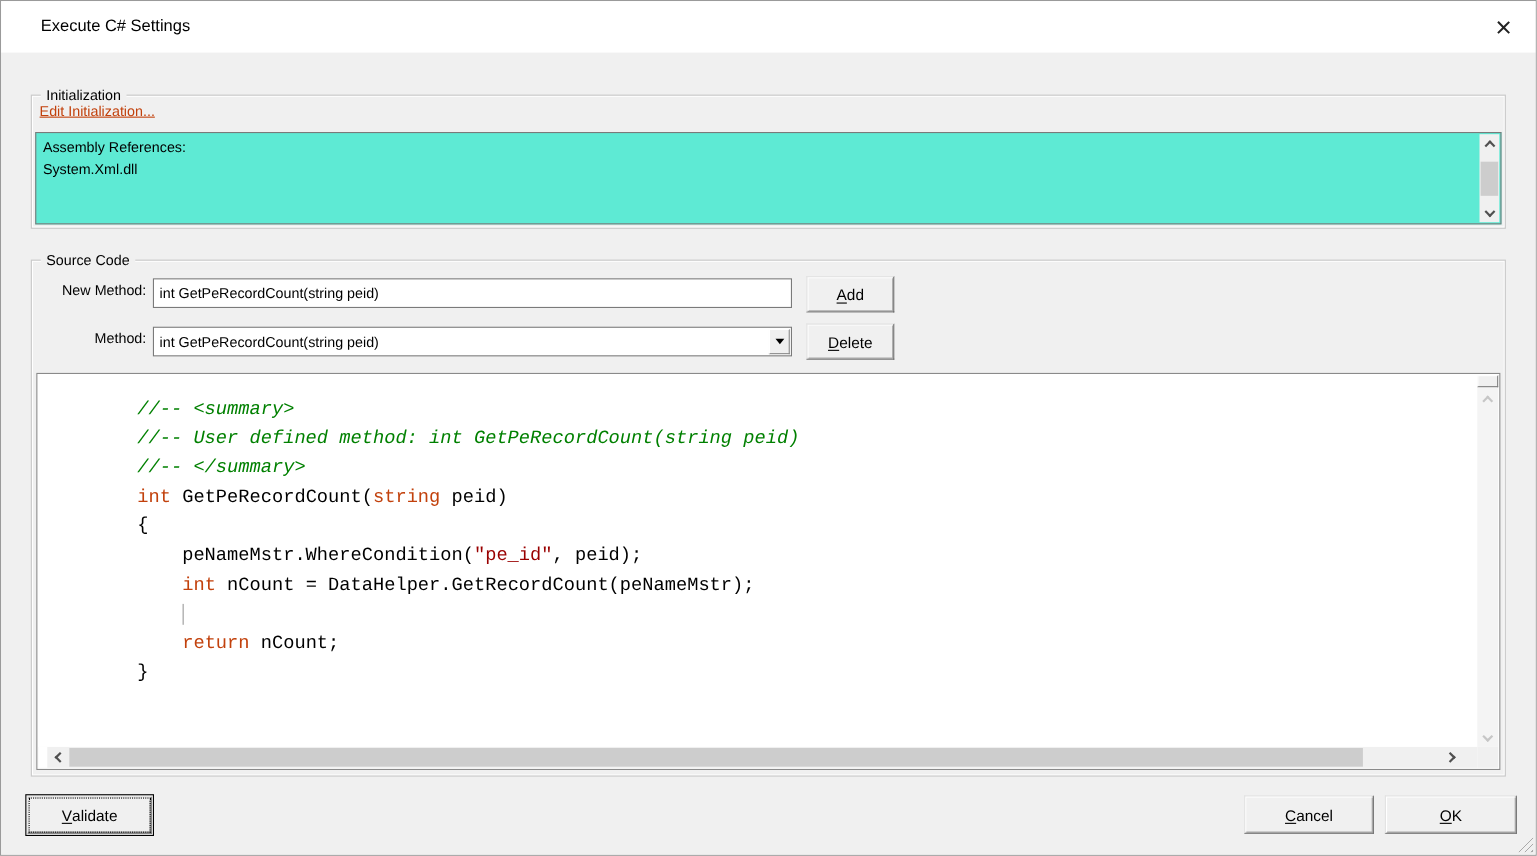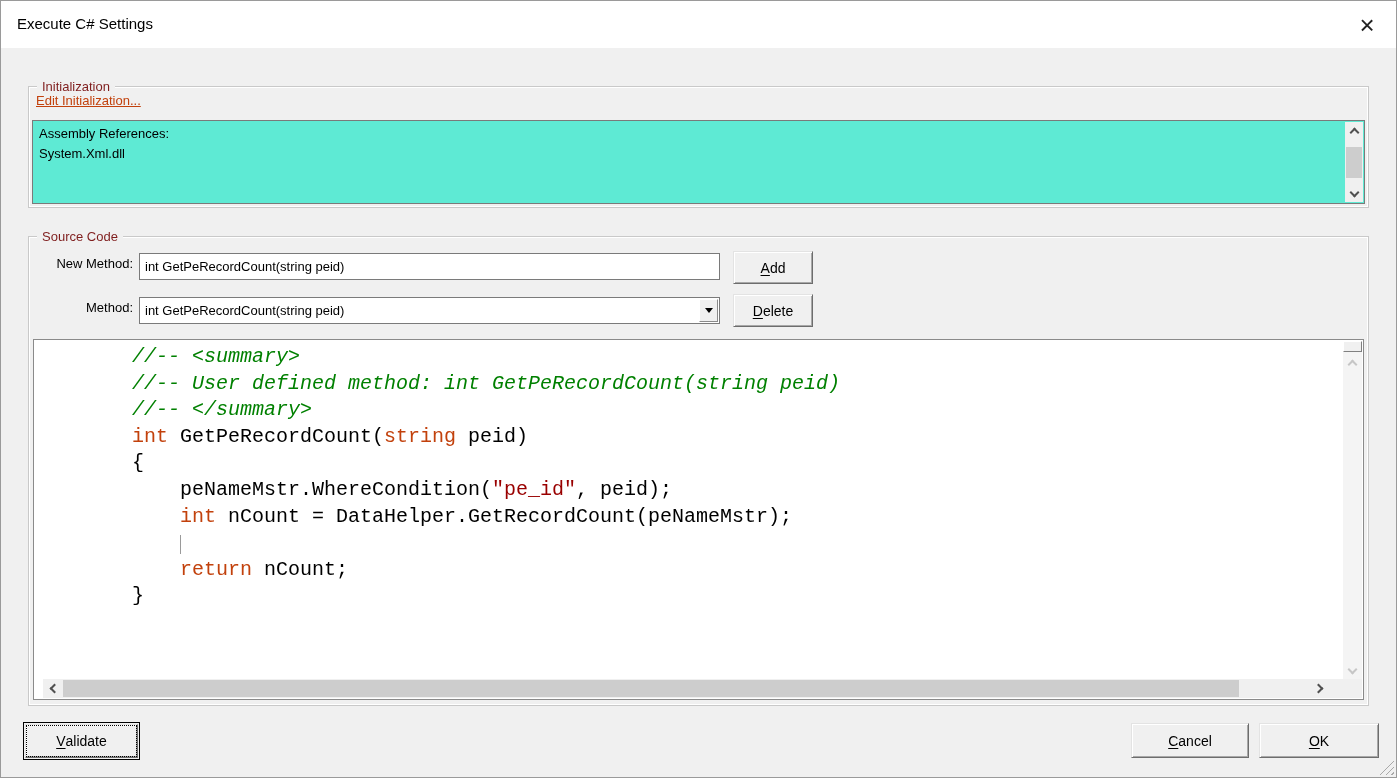--- a/index.html
+++ b/index.html
@@ -3,31 +3,31 @@
 <meta charset="utf-8">
 <style>
   * { margin:0; padding:0; box-sizing:border-box; }
   html,body { width:1397px; height:778px; overflow:hidden; }
   body { font-family:"Liberation Sans", sans-serif; background:#f0f0f0; }
 
   .window { position:absolute; inset:0; border:1px solid #9a9a9a; background:#f0f0f0; }
 
   
   .titlebar { position:absolute; left:0; top:0; right:0; height:47px; background:#ffffff; }
-  .titlebar .title { position:absolute; left:16px; top:14px; font-size:15px; color:#000; }
+  .titlebar .title { position:absolute; left:36px; top:14px; font-size:15px; color:#000; }
   .close-btn { position:absolute; right:12px; top:8px; width:34px; height:32px;
                display:flex; align-items:center; justify-content:center; cursor:pointer; }
   .close-btn span { font-size:26px; font-weight:300; color:#222; line-height:1; }
 
   .body-area { position:absolute; left:0; top:47px; right:0; bottom:0; background:#f0f0f0; }
 
   
   .group { position:absolute; border:1px solid #c9c9c9; box-shadow:inset 0 0 0 1px #ffffff; }
   .group-label { position:absolute; top:-8px; left:8px; background:#f0f0f0; padding:0 5px;
-                 font-size:13px; color:#7f1d1d; line-height:16px; }
+                 font-size:13px; color:#000000; line-height:16px; }
 
   #init-group { left:27px; right:27px; top:38px; height:122px; }
   .edit-link { position:absolute; left:7px; top:6px; font-size:13px; color:#c2410c;
                text-decoration:underline; cursor:pointer; }
 
   .assembly-box { position:absolute; left:3px; right:3px; top:33px; bottom:3px;
                   background:#5eead4; border:1px solid #7a7a7a; }
   .assembly-text { position:absolute; left:6px; top:3px; right:24px; bottom:2px;
                    font-size:13px; line-height:20px; color:#000; overflow:hidden; }
 
@@ -66,23 +66,23 @@
          box-shadow:inset 1px 1px 0 #ffffff, inset -1px -1px 0 #a8a8a8;
          font-size:14px; color:#000; display:flex; align-items:center; justify-content:center;
          cursor:pointer; font-family:"Liberation Sans", sans-serif; }
   .btn u { text-underline-offset:2px; }
   .side-btn { position:absolute; left:704px; width:80px; height:33px; }
 
   
   .code-editor { position:absolute; left:4px; right:4px; top:102px; bottom:5px;
                  background:#ffffff; border:1px solid #8a8a8a; }
   .code-content { position:absolute; left:0; top:0; right:20px; bottom:20px; overflow:hidden;
-                  padding:4px 0 0 50px;
+                  padding:20px 0 0 50px;
                   font-family:"Liberation Mono","DejaVu Sans Mono",monospace;
-                  font-size:20px; line-height:26.6px; }
+                  font-size:17px; line-height:26.6px; }
   .code-line { white-space:pre; }
   .s-plain { color:#000000; }
   .s-kw { color:#c2410c; }
   .s-comment { color:#008000; font-style:italic; }
   .s-str { color:#990000; }
   .caret { display:inline-block; width:1px; height:19px; background:#9a9a9a; vertical-align:text-bottom; }
 
   .code-vscroll { position:absolute; top:1px; right:1px; bottom:20px; width:19px; background:#f4f4f4; }
   .split-box { position:absolute; top:0; left:0; right:0; height:11px; background:#f0f0f0;
                border:1px solid; border-color:#ffffff #808080 #808080 #ffffff; }

